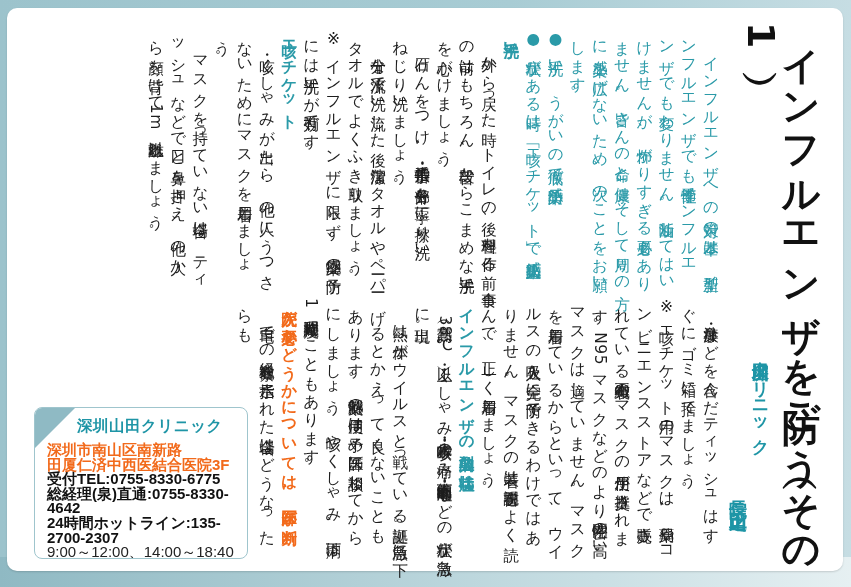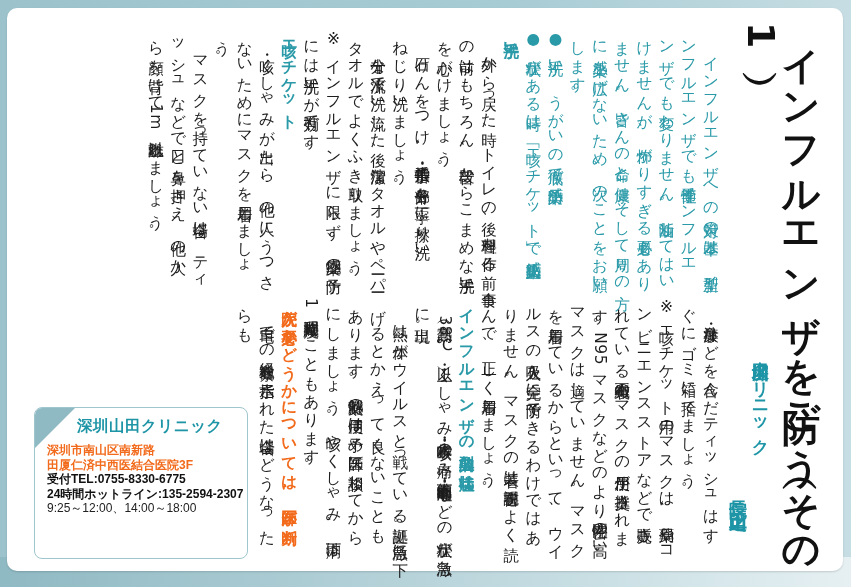--- a/index.html
+++ b/index.html
@@ -64,21 +64,21 @@
       font-family: "Liberation Sans", sans-serif;
     }
     .card .corner {
       position: absolute; left: 0; top: 0; width: 0; height: 0;
       border-top: 40px solid #8fbac4; border-right: 40px solid transparent;
     }
     .card .name {
       text-align: center; font-size: 15.5px; font-weight: bold; color: #1e95a6;
       margin-top: 8px; margin-left: 18px; letter-spacing: 0.5px;
     }
-    .card .lines { padding: 6px 0 0 12px; font-size: 12px; line-height: 14.6px; }
+    .card .lines { padding: 6px 0 0 12px; font-size: 15px; line-height: 14.6px; }
     .card .addr { color: #f26a1b; font-weight: bold; }
     .card .bold { font-weight: bold; color: #111; }
     .card .plain { color: #222; }
   </style>
 </head>
 <body>
 
 <div class="frame-bottom"></div>
 
 <div class="panel">
@@ -117,18 +117,19 @@
 
   <div class="band" style="right:121px; top:290px; height:255px; width:0;"></div>
 
   <div class="card">
     <div class="corner"></div>
     <div class="name">深圳山田クリニック</div>
     <div class="lines">
       <div class="addr">深圳市南山区南新路</div>
       <div class="addr">田厦仁済中西医結合医院3F</div>
       <div class="bold">受付TEL:0755-8330-6775</div>
-      <div class="bold">24時間ホットライン:135-2594-2307</div>
-      <div class="plain">9:25～12:00、14:00～18:00</div>
+      <div class="bold">総経理(泉)直通:0755-8330-4642</div>
+      <div class="bold">24時間ホットライン:135-2700-2307</div>
+      <div class="plain">9:00～12:00、14:00～18:40</div>
 
     </div>
   </div>
 </div>
 
 </body></html>

